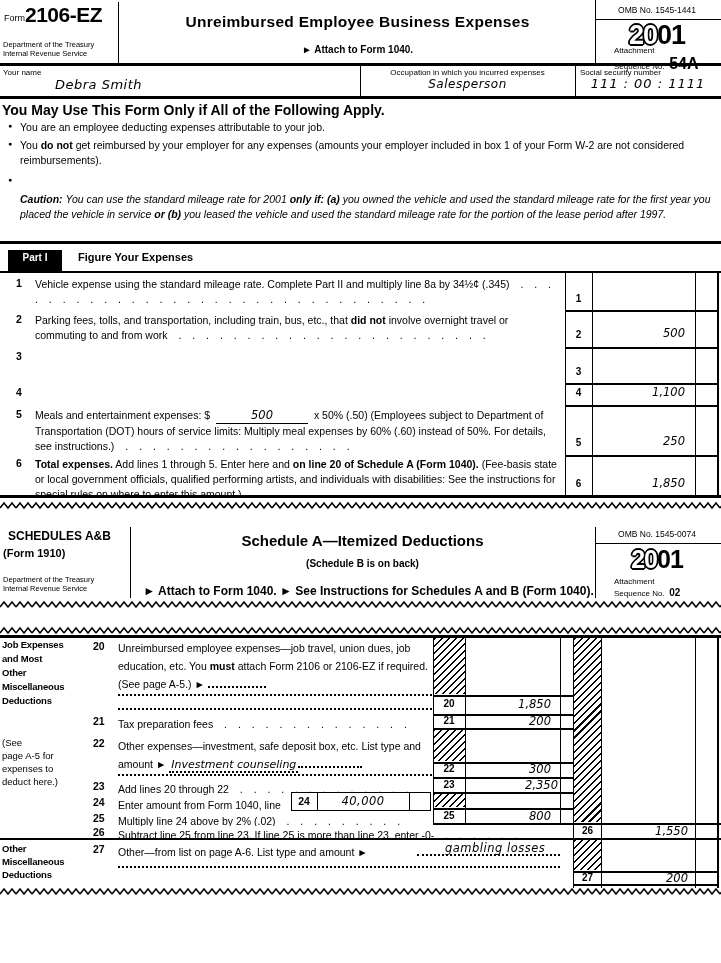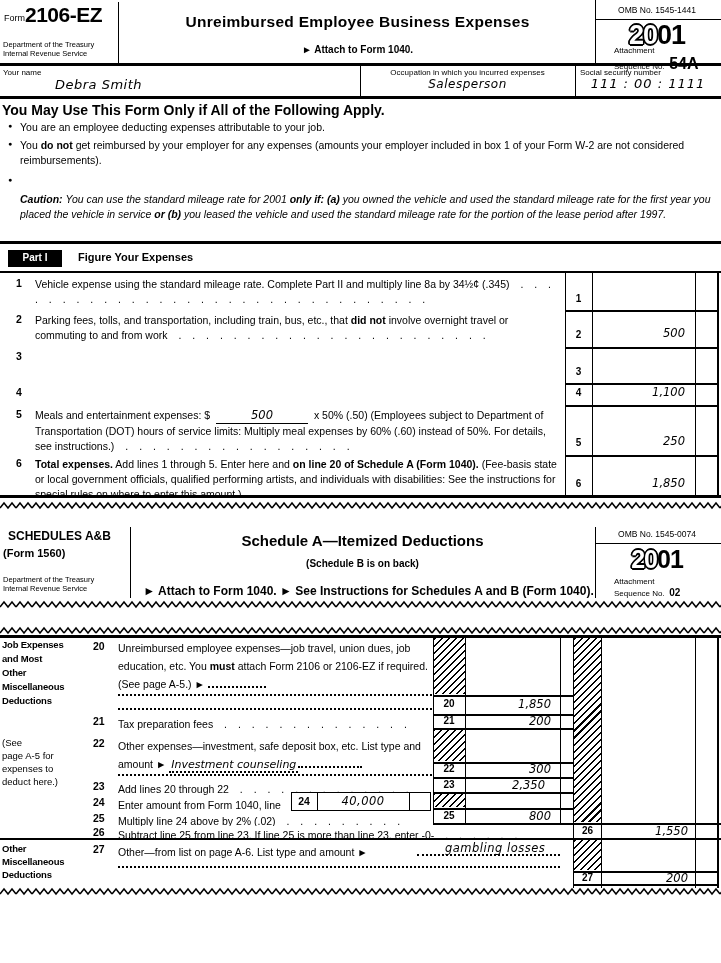--- a/index.html
+++ b/index.html
@@ -77,21 +77,21 @@
 
   <div class="abs b" style="left:2px;top:102px;font-size:14px">You May Use This Form Only if All of the Following Apply.</div>
   <div class="abs" style="left:8px;top:122px;font-size:7px">●</div>
   <div class="txt" style="left:20px;top:120px;width:697px;height:16px"><span>You are an employee deducting expenses attributable to your job.</span></div>
   <div class="abs" style="left:8px;top:140px;font-size:7px">●</div>
   <div class="txt" style="left:20px;top:138px;width:697px;height:31px"><span>You </span><span class="s-b">do not</span><span> get reimbursed by your employer for any expenses (amounts your employer included in box 1 of your Form W-2 are not considered reimbursements).</span></div>
   <div class="abs" style="left:8px;top:176px;font-size:7px">●</div>
   <div class="txt" style="left:20px;top:192px;width:692px;height:46px"><span class="s-bi">Caution: </span><span class="s-i">You can use the standard mileage rate for 2001 </span><span class="s-bi">only if: (a) </span><span class="s-i">you owned the vehicle and used the standard mileage rate for the first year you placed the vehicle in service </span><span class="s-bi">or (b) </span><span class="s-i">you leased the vehicle and used the standard mileage rate for the portion of the lease period after 1997.</span></div>
   <div class="hl" style="left:0;top:241px;width:721px;height:3px"></div>
 
-  <div class="part-badge" style="left:8px;top:250px;width:54px;height:17px">Part I</div>
+  <div class="part-badge" style="left:8px;top:250px;width:54px;height:23px">Part I</div>
   <div class="abs b" style="left:78px;top:251px;font-size:11px">Figure Your Expenses</div>
 
   <div class="hl" style="left:0;top:271px;width:721px;height:2px"></div>
   <div class="vl" style="left:565px;top:273px;height:223px"></div>
   <div class="vl" style="left:592px;top:273px;height:223px"></div>
   <div class="vl" style="left:695px;top:273px;height:223px"></div>
   <div class="vl" style="left:717px;top:273px;height:223px;width:2px"></div>
   <div class="hl" style="left:565px;top:310px;width:154px;height:1.5px"></div>
   <div class="hl" style="left:565px;top:347px;width:154px;height:1.5px"></div>
   <div class="hl" style="left:565px;top:383px;width:154px;height:1.5px"></div>
@@ -119,21 +119,21 @@
   <div class="amt" style="left:592px;top:326px;width:93px">500</div>
   <div class="amt" style="left:592px;top:385px;width:93px">1,100</div>
   <div class="amt" style="left:592px;top:434px;width:93px">250</div>
   <div class="amt" style="left:592px;top:476px;width:93px">1,850</div>
 
   <svg class="tear" style="top:501px" width="721" height="10">
       <rect width="721" height="9" fill="url(#zig)"></rect>
     </svg>
 
   <div class="abs b" style="left:8px;top:529px;font-size:12px">SCHEDULES A&amp;B</div>
-  <div class="abs b" style="left:3px;top:547px;font-size:11px">(Form 1560)</div>
+  <div class="abs b" style="left:3px;top:547px;font-size:11px">(Form 1910)</div>
   <div class="abs" style="left:3px;top:575px;font-size:7.5px">Department of the Treasury</div>
   <div class="abs" style="left:3px;top:584px;font-size:7.5px">Internal Revenue Service</div>
   <div class="vl" style="left:130px;top:527px;height:71px"></div>
   <div class="abs ctr b" style="left:130px;top:558px;width:465px;font-size:10px">(Schedule B is on back)</div>
   <div class="abs ctr b" style="left:130px;top:532px;width:465px;font-size:15px">Schedule A—Itemized Deductions</div>
   <div class="abs ctr b" style="left:136px;top:584px;width:465px;font-size:12px">► Attach to Form 1040.  ► See Instructions for Schedules A and B (Form 1040).</div>
   <div class="vl" style="left:595px;top:527px;height:71px"></div>
   <div class="abs ctr" style="left:595px;top:529px;width:124px;font-size:8.5px">OMB No. 1545-0074</div>
   <div class="hl" style="left:595px;top:543px;width:126px"></div>
   <div class="yr" style="left:595px;top:545px;width:124px;font-size:25px"><span class="o">20</span><span>01</span></div>
@@ -223,21 +223,21 @@
   <div class="wline" style="left:118px;top:866px;width:442px"></div>
 
   <div class="bnum" style="left:434px;top:698px;width:30px">20</div>
   <div class="bnum" style="left:434px;top:715px;width:30px">21</div>
   <div class="bnum" style="left:434px;top:763px;width:30px">22</div>
   <div class="bnum" style="left:434px;top:779px;width:30px">23</div>
   <div class="bnum" style="left:434px;top:810px;width:30px">25</div>
   <div class="amt" style="left:467px;top:697px;width:84px">1,850</div>
   <div class="amt" style="left:467px;top:714px;width:84px">200</div>
   <div class="amt" style="left:467px;top:762px;width:84px">300</div>
-  <div class="amt" style="left:461px;top:778px;width:84px">2,350</div>
+  <div class="amt" style="left:474px;top:778px;width:84px">2,350</div>
   <div class="amt" style="left:467px;top:809px;width:84px">800</div>
   <div class="bnum" style="left:574px;top:825px;width:27px">26</div>
   <div class="bnum" style="left:574px;top:872px;width:27px">27</div>
   <div class="amt" style="left:603px;top:824px;width:85px">1,550</div>
   <div class="amt" style="left:603px;top:871px;width:85px">200</div>
 
   <svg class="tear" style="top:887px" width="721" height="10">
       <rect width="721" height="9" fill="url(#zig)"></rect>
     </svg>
 </div>

